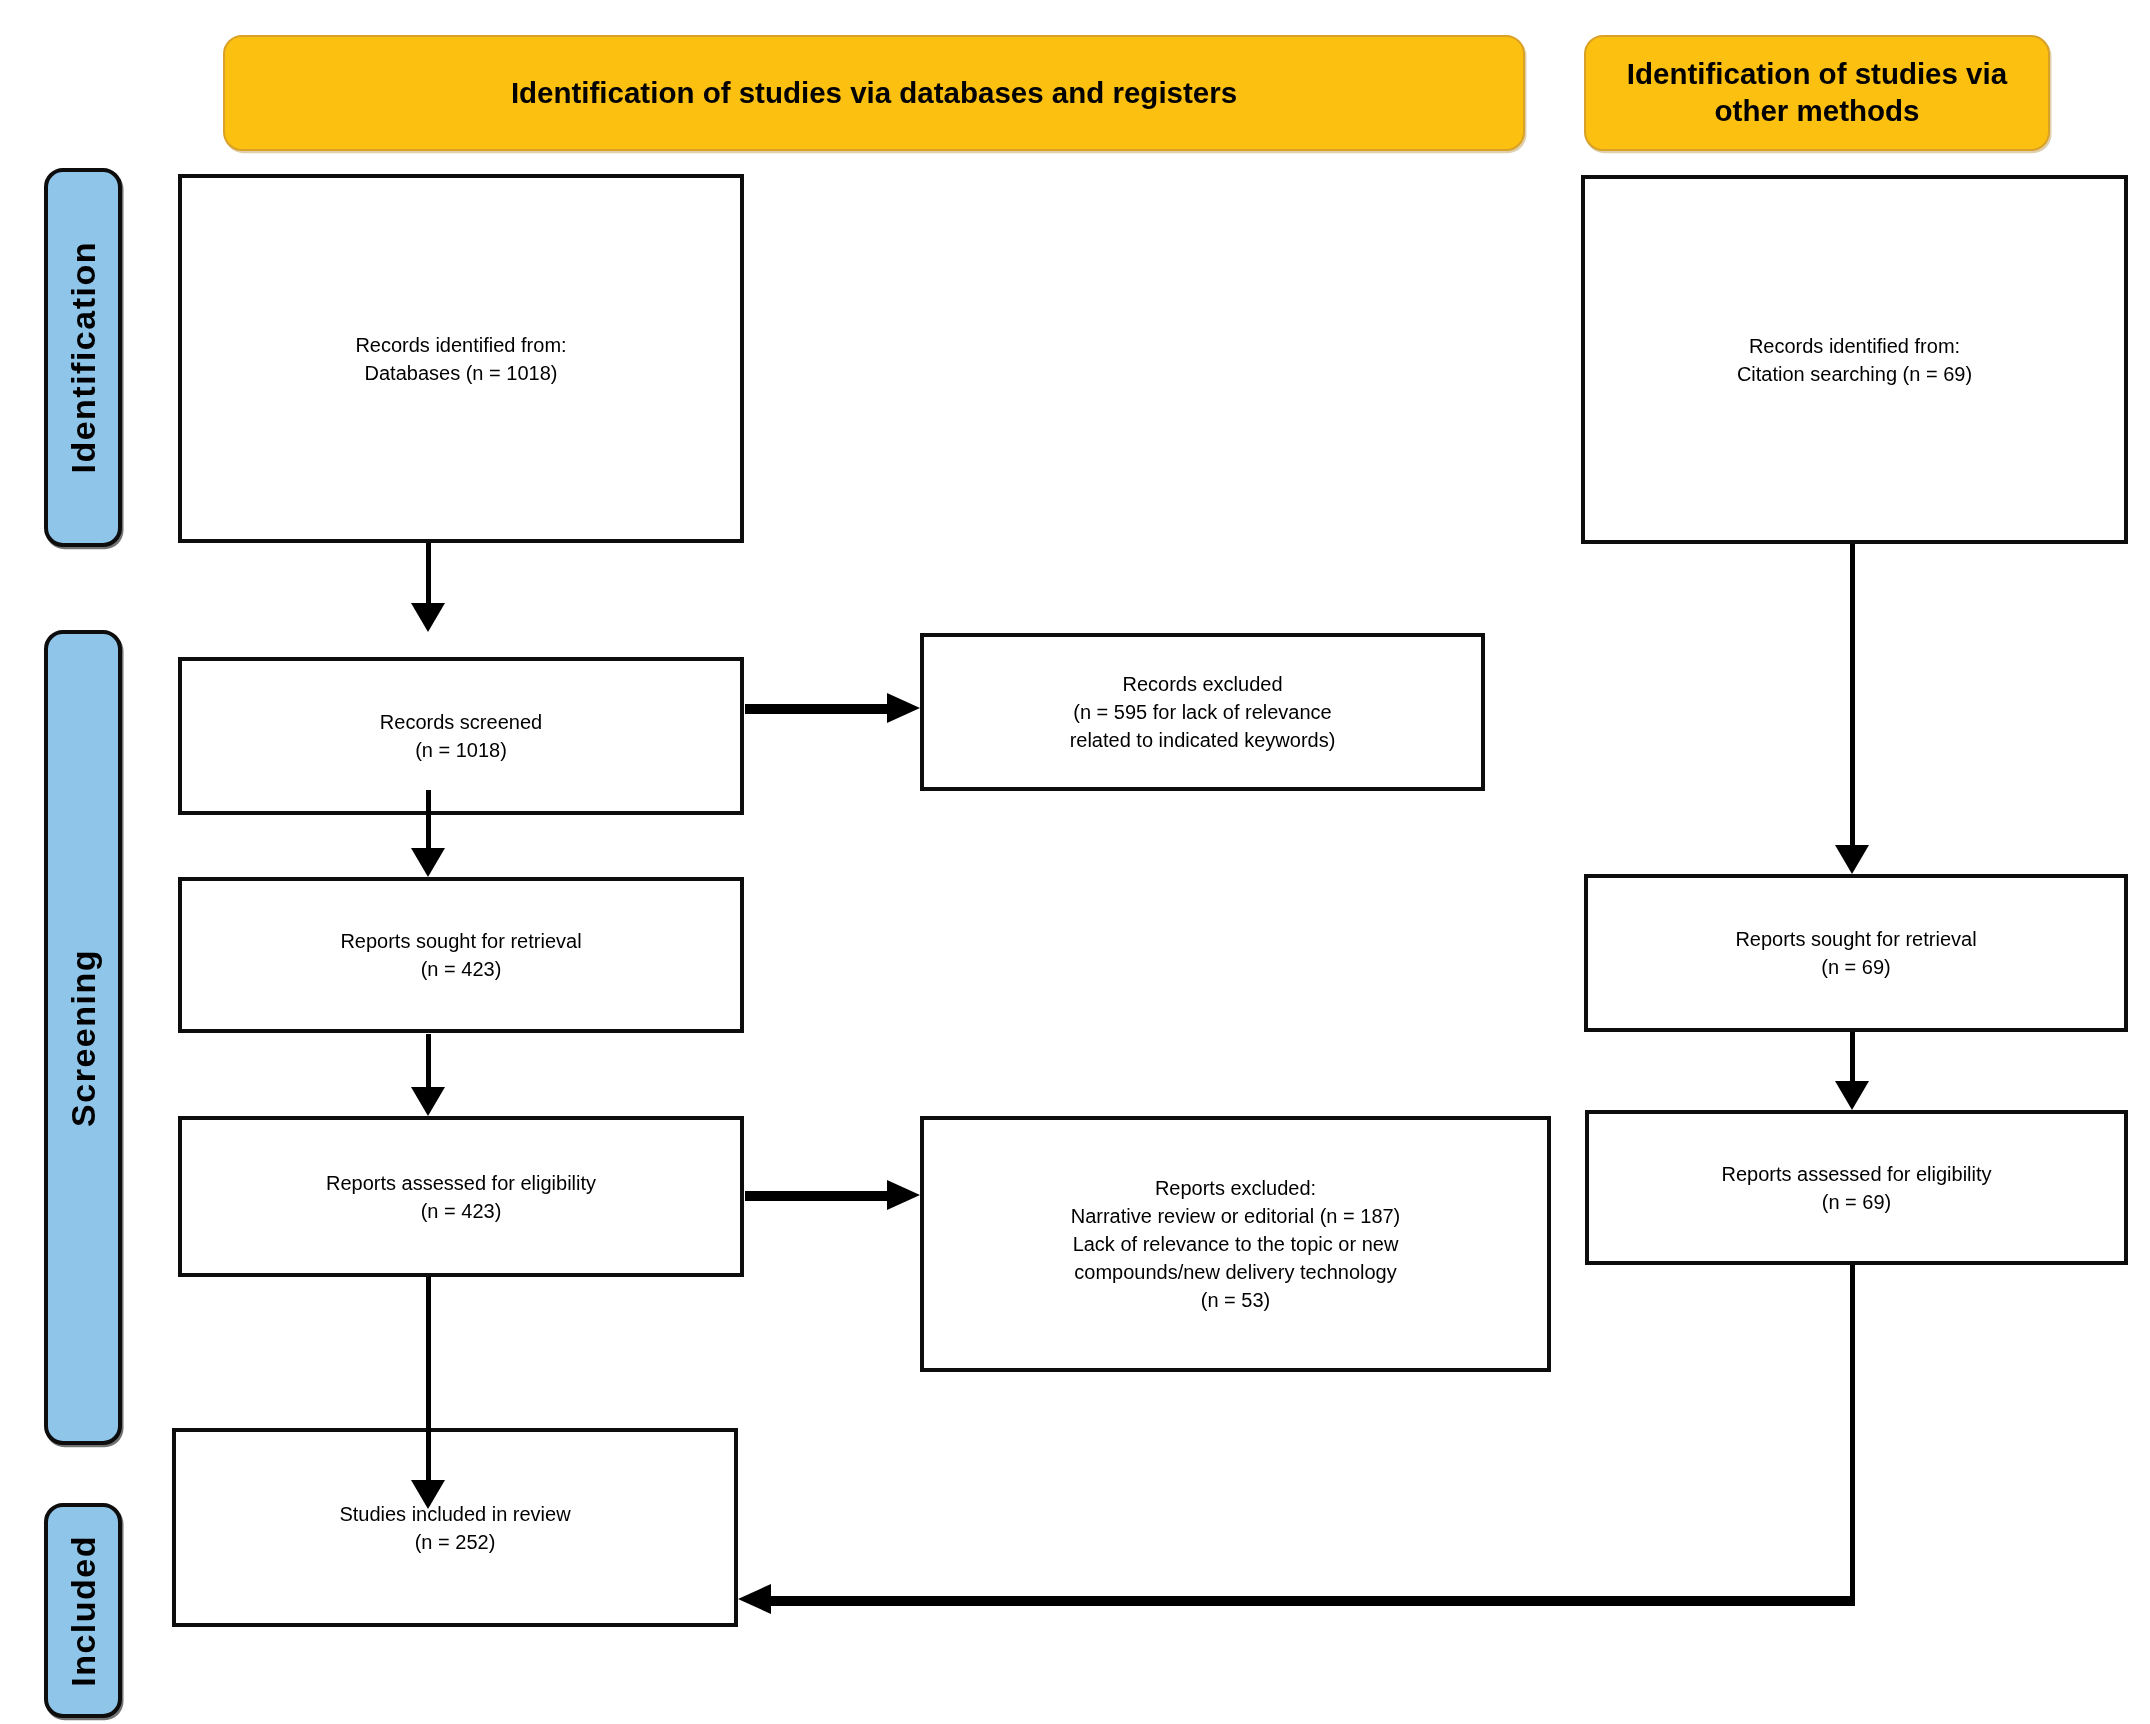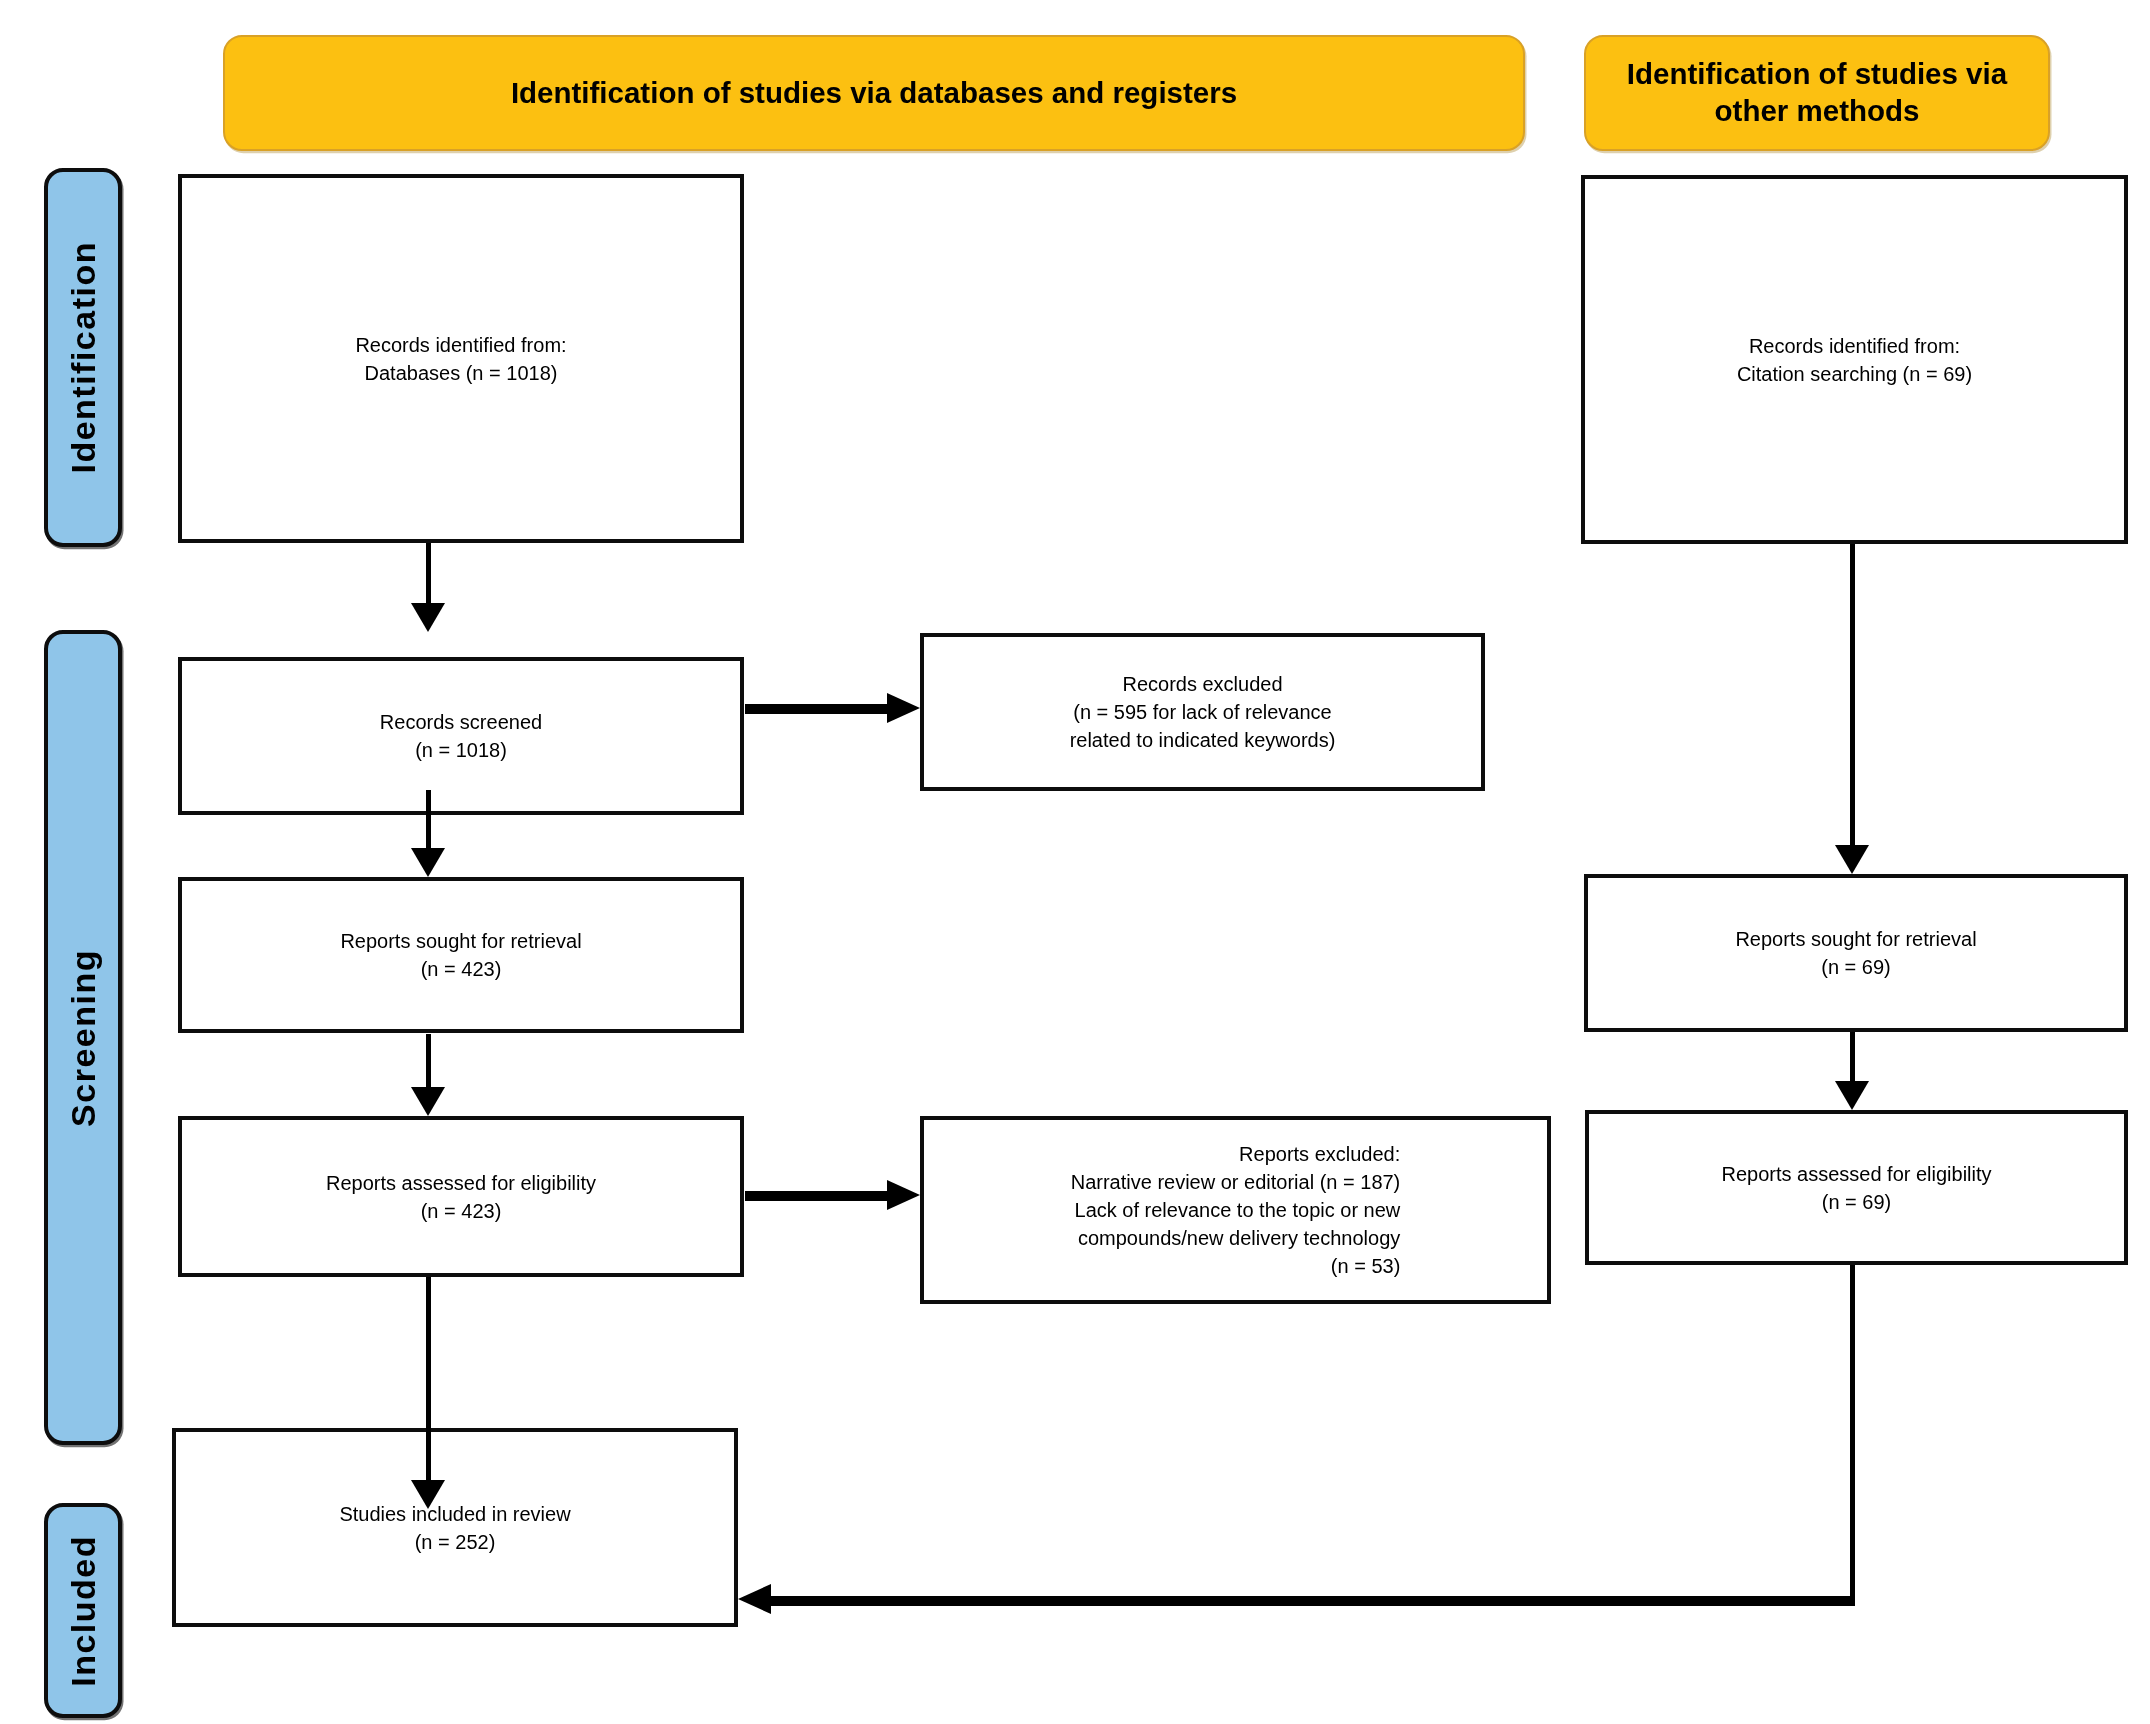--- a/index.html
+++ b/index.html
@@ -106,21 +106,21 @@
   <div class="nbox" style="left:178px; top:877px; width:566px; height:156px;">Reports sought for retrieval
 (n = 423)</div>
   <div class="nbox" style="left:178px; top:1116px; width:566px; height:161px;">Reports assessed for eligibility
 (n = 423)</div>
   <div class="nbox" style="left:172px; top:1428px; width:566px; height:199px;">Studies included in review
 (n = 252)</div>
 
   <div class="nbox" style="left:920px; top:633px; width:565px; height:158px;">Records excluded
 (n = 595 for lack of relevance
 related to indicated keywords)</div>
-  <div class="nbox" style="left:920px; top:1116px; width:631px; height:188px;text-align:right;">Reports excluded:
+  <div class="nbox" style="left:920px; top:1116px; width:631px; height:256px;">Reports excluded:
 Narrative review or editorial (n = 187)
 Lack of relevance to the topic or new
 compounds/new delivery technology
 (n = 53)</div>
 
   <div class="nbox" style="left:1581px; top:175px; width:547px; height:369px;">Records identified from:
 Citation searching (n = 69)</div>
   <div class="nbox" style="left:1584px; top:874px; width:544px; height:158px;">Reports sought for retrieval
 (n = 69)</div>
   <div class="nbox" style="left:1585px; top:1110px; width:543px; height:155px;">Reports assessed for eligibility

